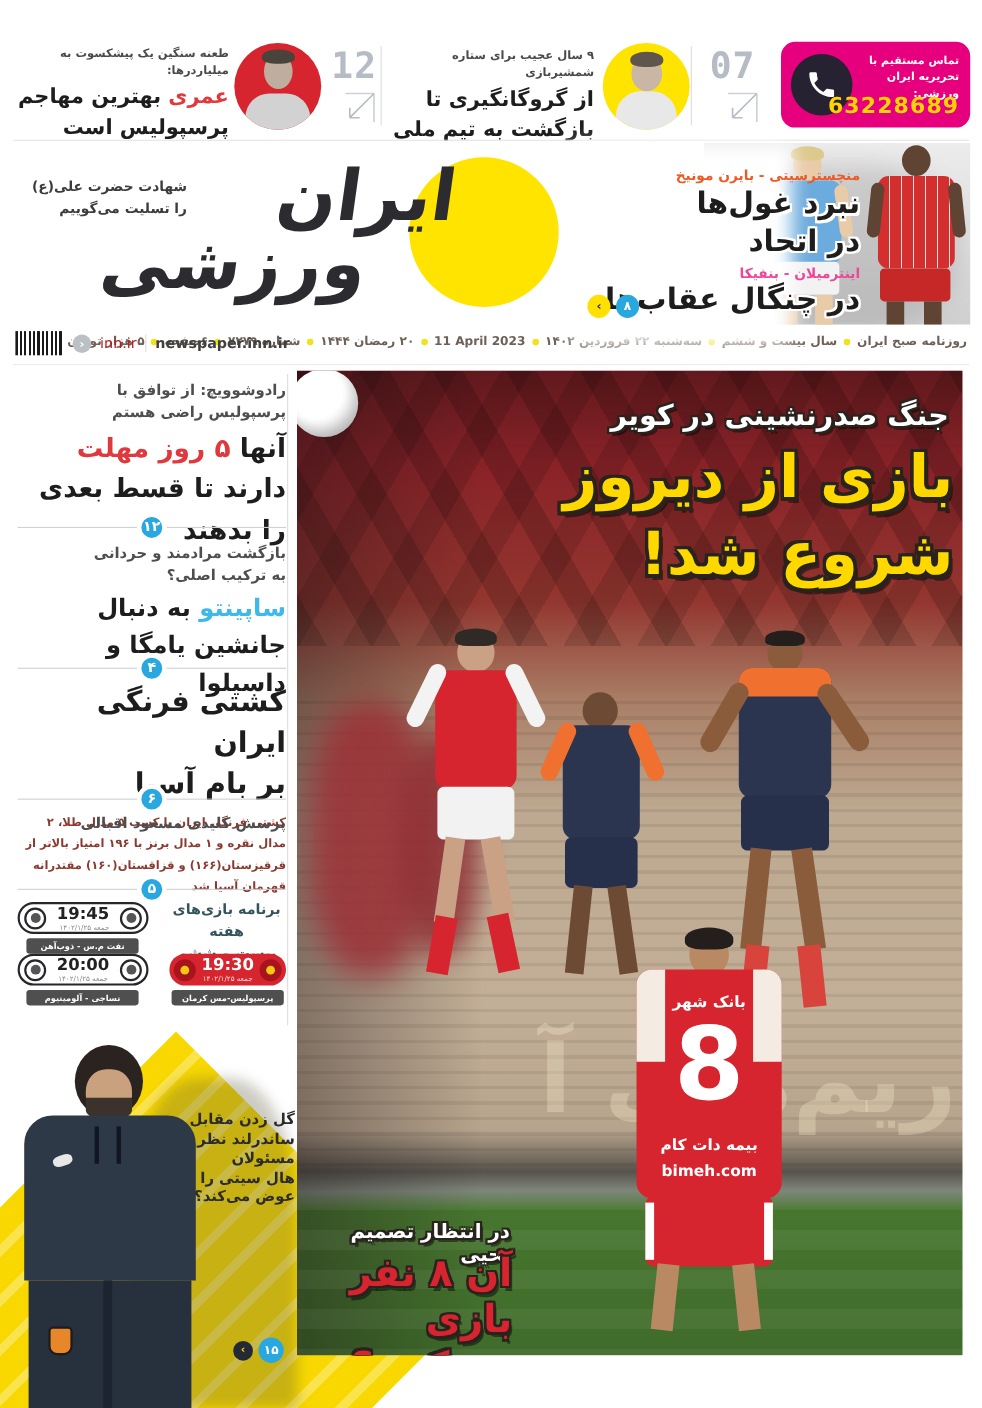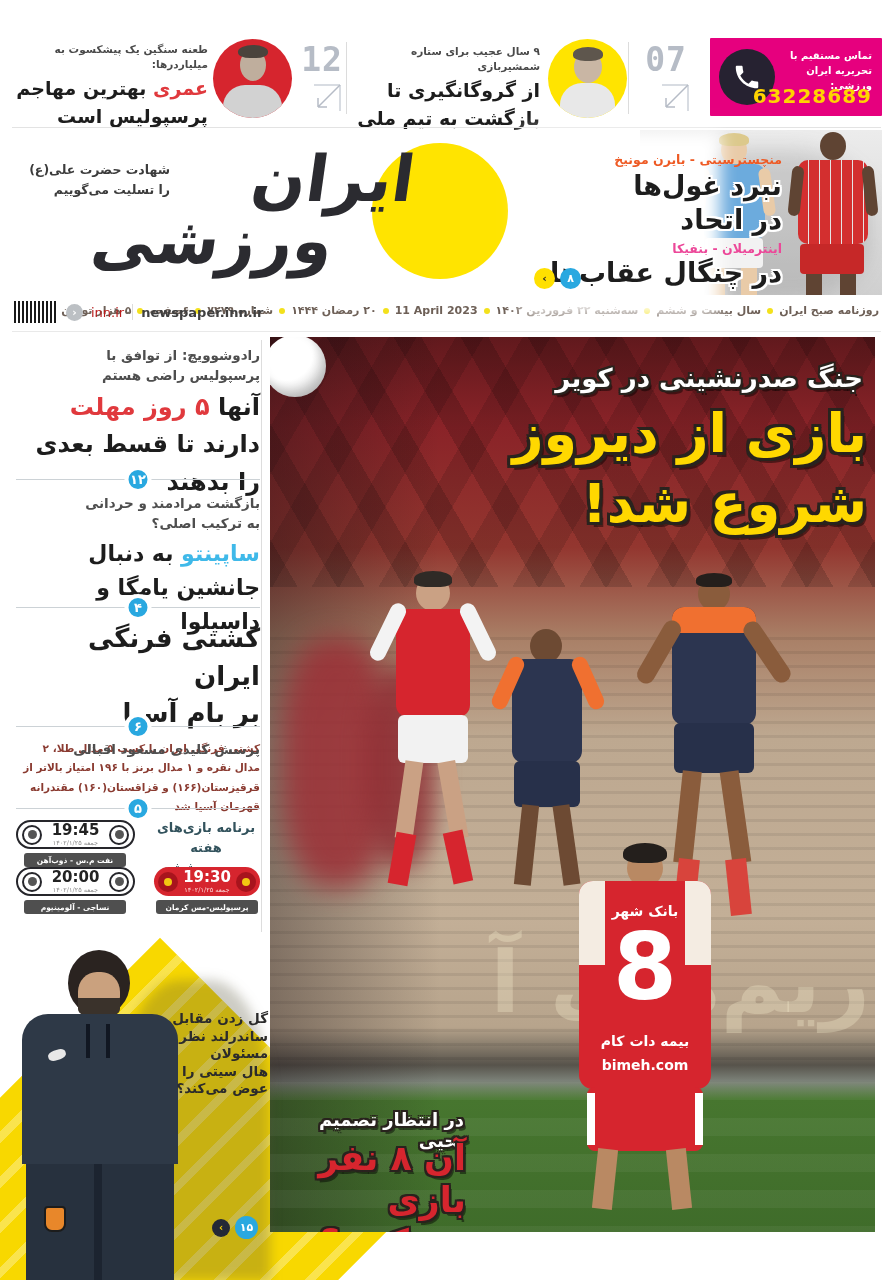--- a/index.html
+++ b/index.html
@@ -55,21 +55,21 @@
     font-size:7.5px;display:flex;align-items:center;justify-content:center;font-weight:bold}
   .badge-sm{width:21px;height:21px;border-radius:50%;display:flex;align-items:center;justify-content:center;
     font-size:11px;font-weight:bold}
   .dotsep{width:6px;height:6px;border-radius:50%;background:#f3e11c;flex:0 0 auto}
 </style>
 </head>
 <body data-name="newspaper-front-page">
 
 <div class="abs" data-name="top-strip" style="left:0;top:0;width:893px;height:128px">
 
-  <div class="abs" data-name="contact-box" style="left:710:;left:710px;top:38px;width:172px;height:78px;background:#e6007e;border-radius:1px;">
+  <div class="abs" data-name="contact-box" style="left:710:;left:710px;top:38px;width:172px;height:78px;background:#e6007e;border-radius:13px;">
     <div class="abs" data-name="phone-icon" style="left:9px;top:11px;width:56px;height:56px;border-radius:50%;background:#262231;display:flex;align-items:center;justify-content:center">
       <svg width="30" height="30" viewBox="0 0 24 24">
           <path fill="#ffffff" d="M6.62 10.79c1.44 2.83 3.76 5.14 6.59 6.59l2.2-2.21c.27-.27.67-.36 1.02-.24 1.12.37 2.33.57 3.57.57.55 0 1 .45 1 1V20c0 .55-.45 1-1 1-9.39 0-17-7.61-17-17 0-.55.45-1 1-1h3.5c.55 0 1 .45 1 1 0 1.25.2 2.45.57 3.57.11.35.03.74-.25 1.02l-2.2 2.2z"></path>
         </svg>
     </div>
     <div class="abs rt" style="right:10px;top:10px;width:92px;color:#fff;font-size:10px;font-weight:bold;line-height:1.5">
       <div data-name="contact-line1">تماس مستقیم با</div>
       <div data-name="contact-line2">تحریریه ایران ورزشی:</div>
     </div>
     <div class="abs rt" data-name="contact-phone" style="right:10px;top:46px;width:96px;color:#ffd400;font-size:20px;font-weight:900;letter-spacing:1px">63228689</div>
@@ -356,21 +356,21 @@
     <div class="abs" data-name="schedule-title" style="right:4px;top:0;width:100px;text-align:center;font-size:13px;font-weight:900;color:#33535d;line-height:1.55">
       <div data-name="schedule-title-line1">برنامه بازی‌های</div>
       <div data-name="schedule-title-line2">هفته</div>
       <div data-name="schedule-title-line3">بیست و ششم</div>
     </div>
 
     <div class="pill white" data-name="match-pill" style="left:0;top:2px">
       <div class="crest dark" data-name="team-crest-icon">
           <i></i>
         </div>
-      <div style="text-align:center">
+      <div style="">
         <div class="time" data-name="match-time">19:45</div>
         <div class="pdate" data-name="match-date" style="color:#8a8a8a">جمعه ۱۴۰۲/۱/۲۵</div>
       </div>
       <div class="crest dark" data-name="team-crest-icon">
           <i></i>
         </div>
     </div>
     <div class="mlabel" data-name="match-label" style="left:8px;top:35px;width:102px">نفت م.س - ذوب‌آهن</div>
 
     <div class="pill white" data-name="match-pill" style="left:0;top:49px">

